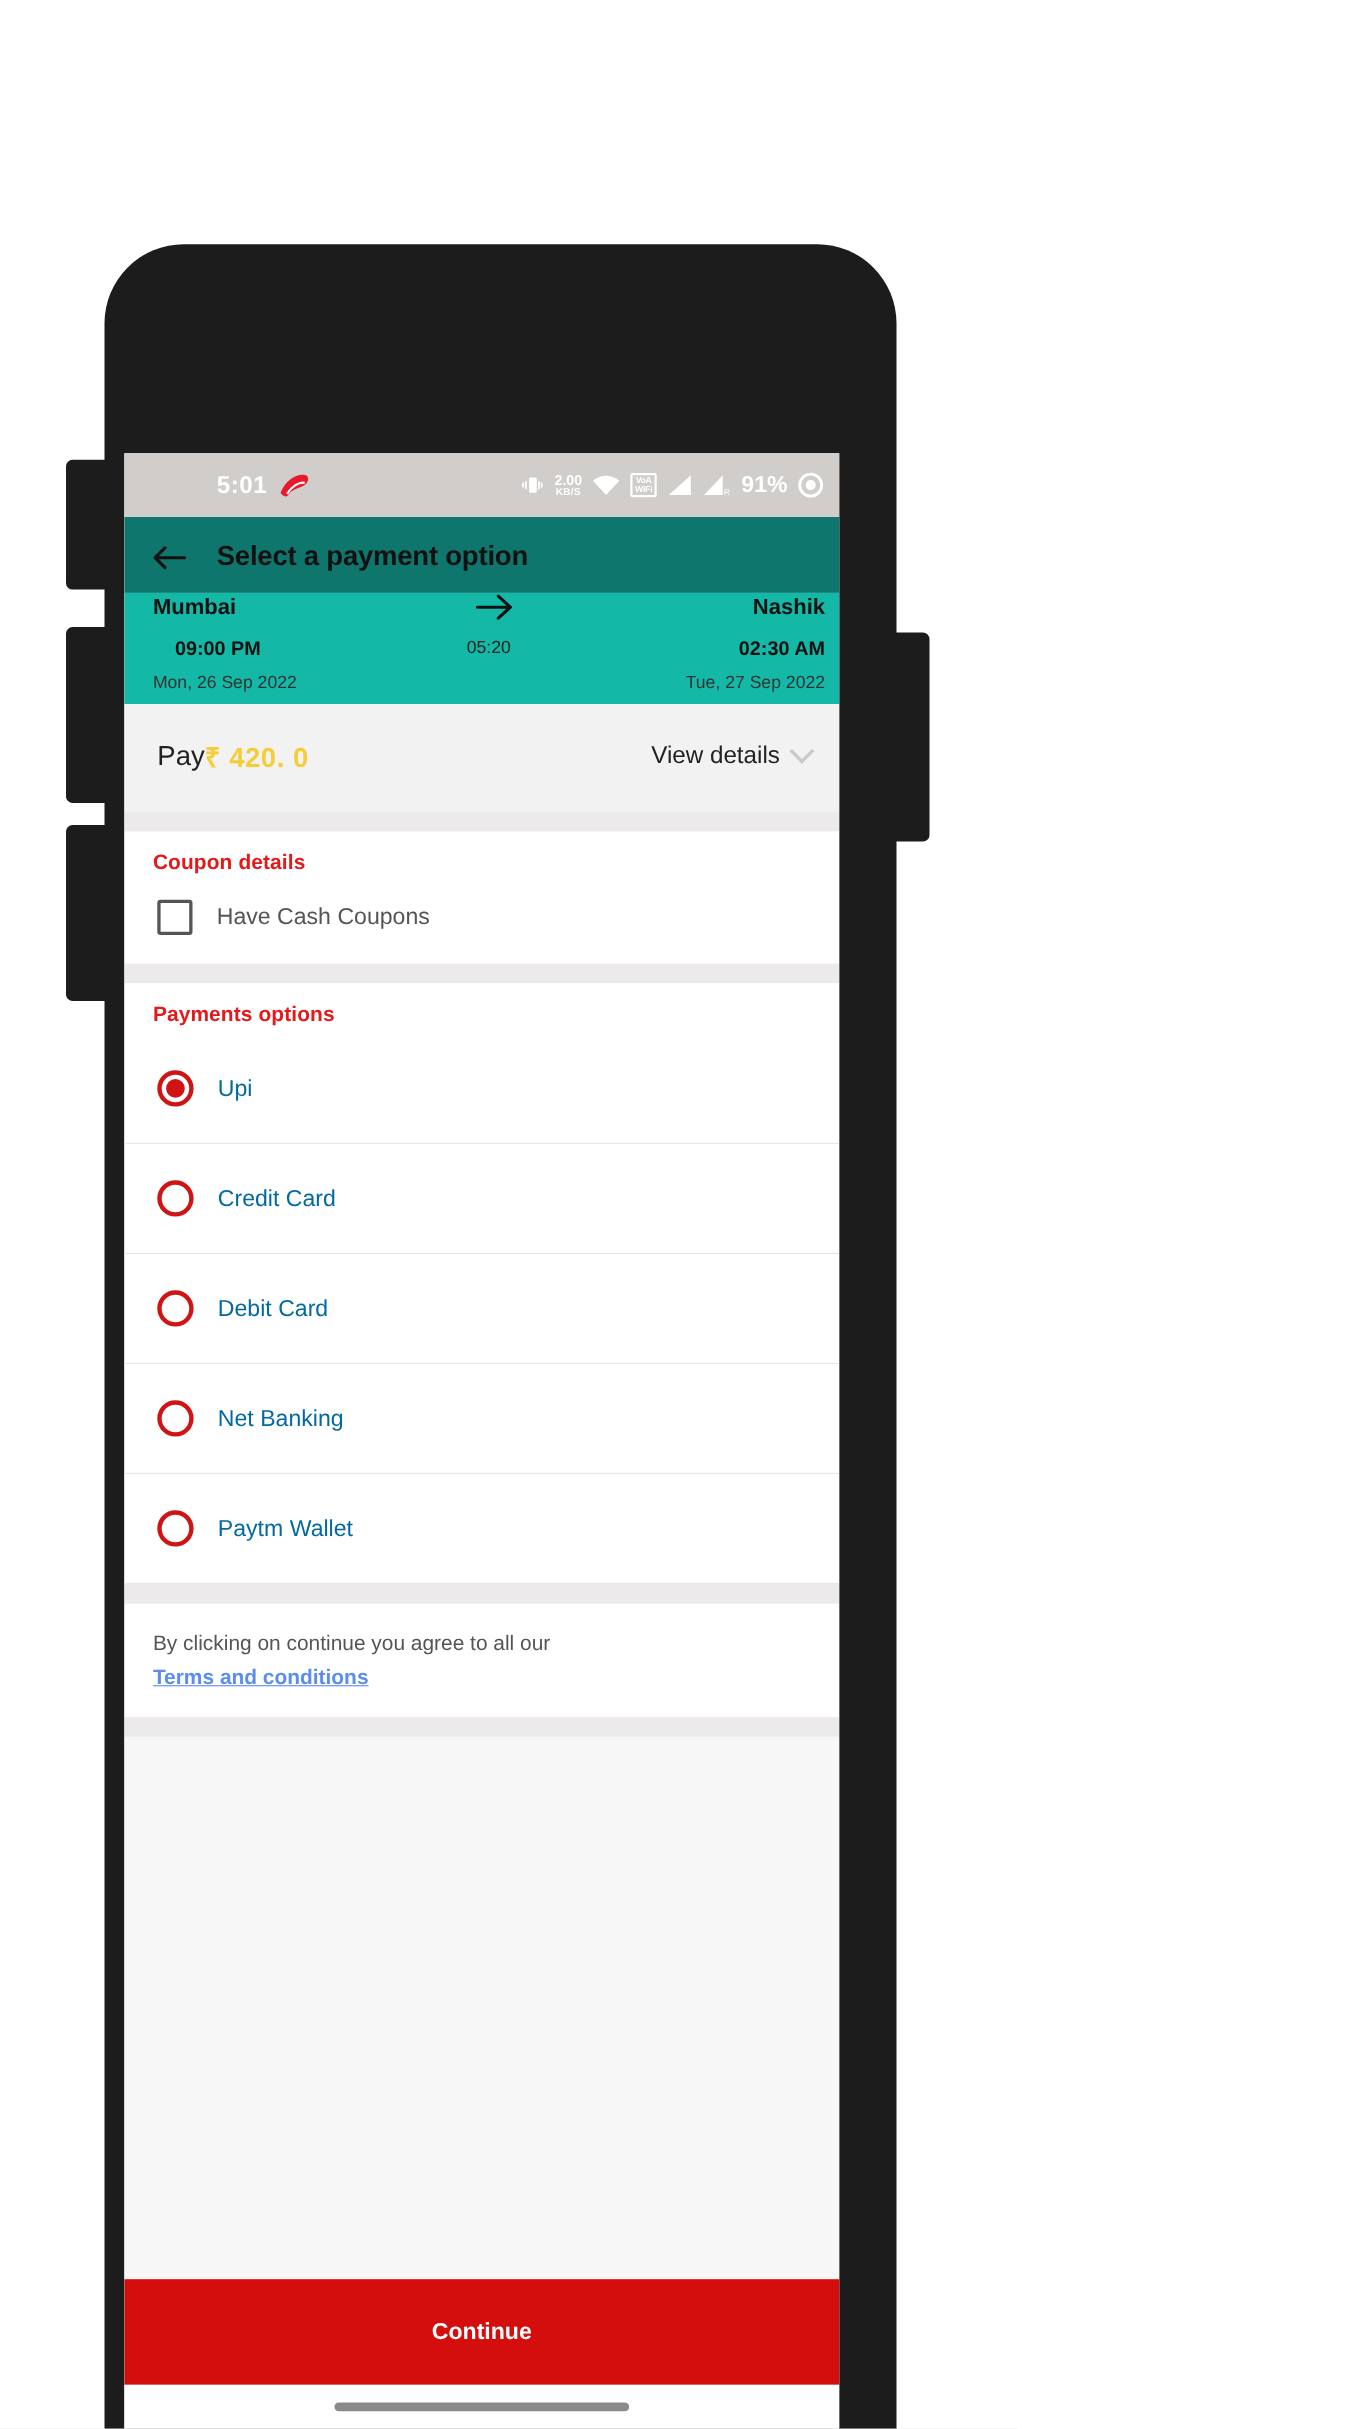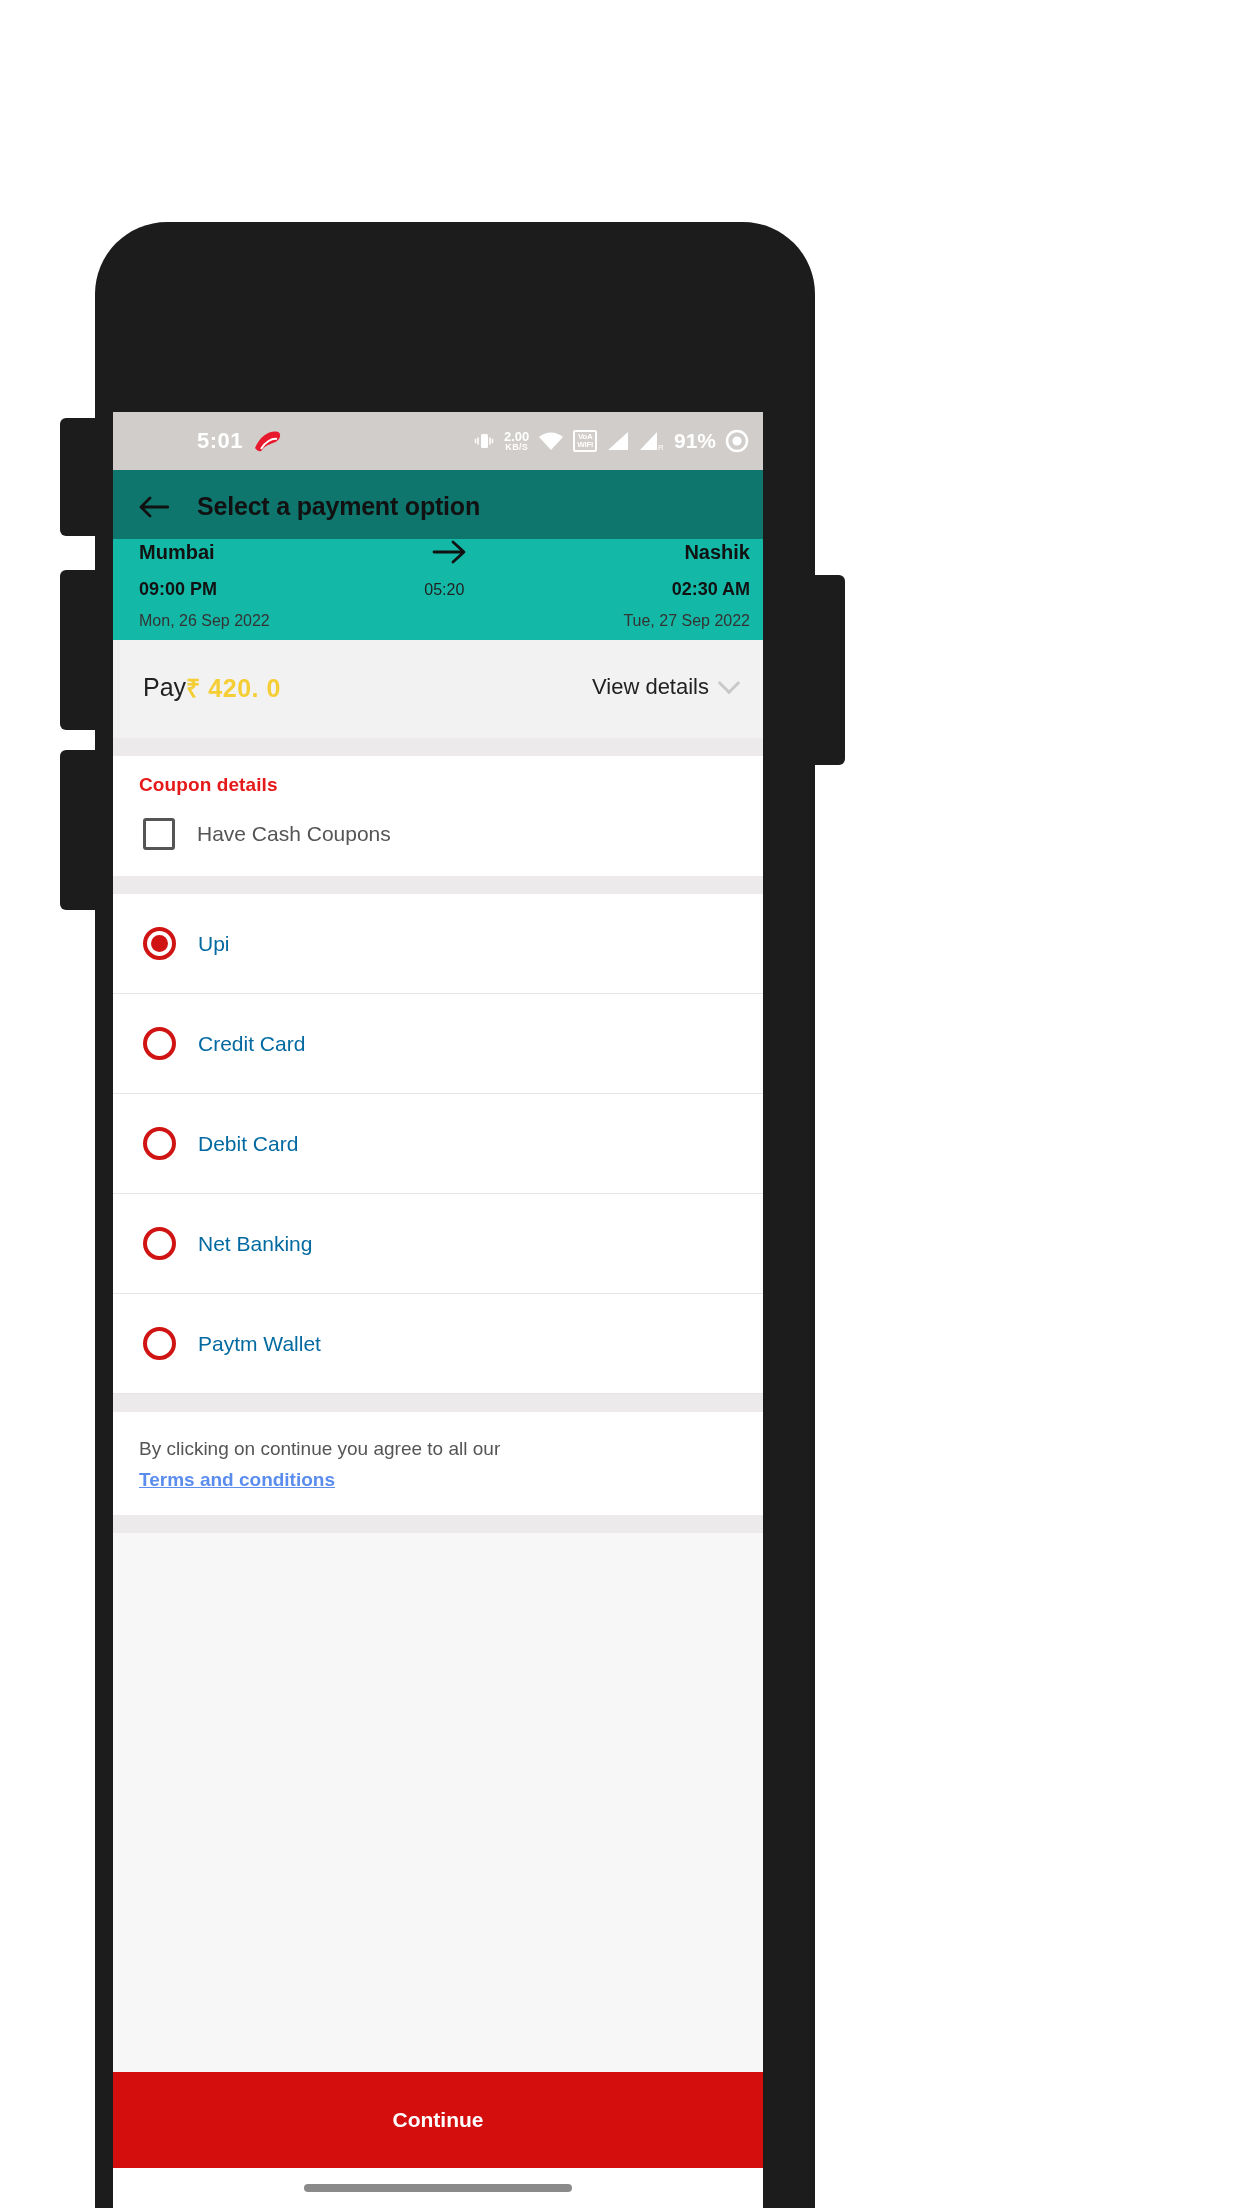--- a/index.html
+++ b/index.html
@@ -58,21 +58,21 @@
     background:#0f766e; padding:22px 0 18px 26px;
     display:flex; align-items:center; gap:28px; flex:none;
   }
   .appbar-title { font-size:25px; font-weight:700; color:#111; letter-spacing:-.2px; }
 
   
   .journey { background:#14b8a6; padding:0 13px 10px 26px; flex:none; }
   .j-row { display:flex; align-items:center; justify-content:space-between; }
   .j-city { font-size:20px; font-weight:700; color:#111; }
   .j-mid { display:flex; justify-content:center; flex:1; }
-  .j-time { font-size:18px; font-weight:700; color:#111; margin-top:14px; }
+  .j-time { font-size:18px; font-weight:700; color:#111; margin-top:14px;margin-left:20px; }
   .j-dur { font-size:16px; color:#222; font-weight:500; }
   .j-date { font-size:16px; color:#333; margin-top:12px; font-weight:400; }
   .j-right { text-align:right; }
 
   .pay-row {
     background:#f2f2f2; padding:30px 26px 34px 30px;
     display:flex; align-items:center; flex:none;
   }
   .pay-label { font-size:25px; color:#222; font-weight:400; }
   .pay-amt { font-size:25px; font-weight:700; color:#f5ce35; letter-spacing:.5px; }
@@ -234,20 +234,21 @@
       <div class="sec-title">Coupon details</div>
       <div class="coupon-row">
         <span class="cb"></span>
         <span class="coupon-label">Have Cash Coupons</span>
       </div>
     </div>
 
     <div class="gap"></div>
 
     <div class="card">
+      <div class="sec-title">Payments options</div>
 
       <div class="opt">
         <span class="radio on"></span>
         <span class="opt-label">Upi</span>
       </div>
       <div class="opt">
         <span class="radio"></span>
         <span class="opt-label">Credit Card</span>
       </div>
       <div class="opt">

